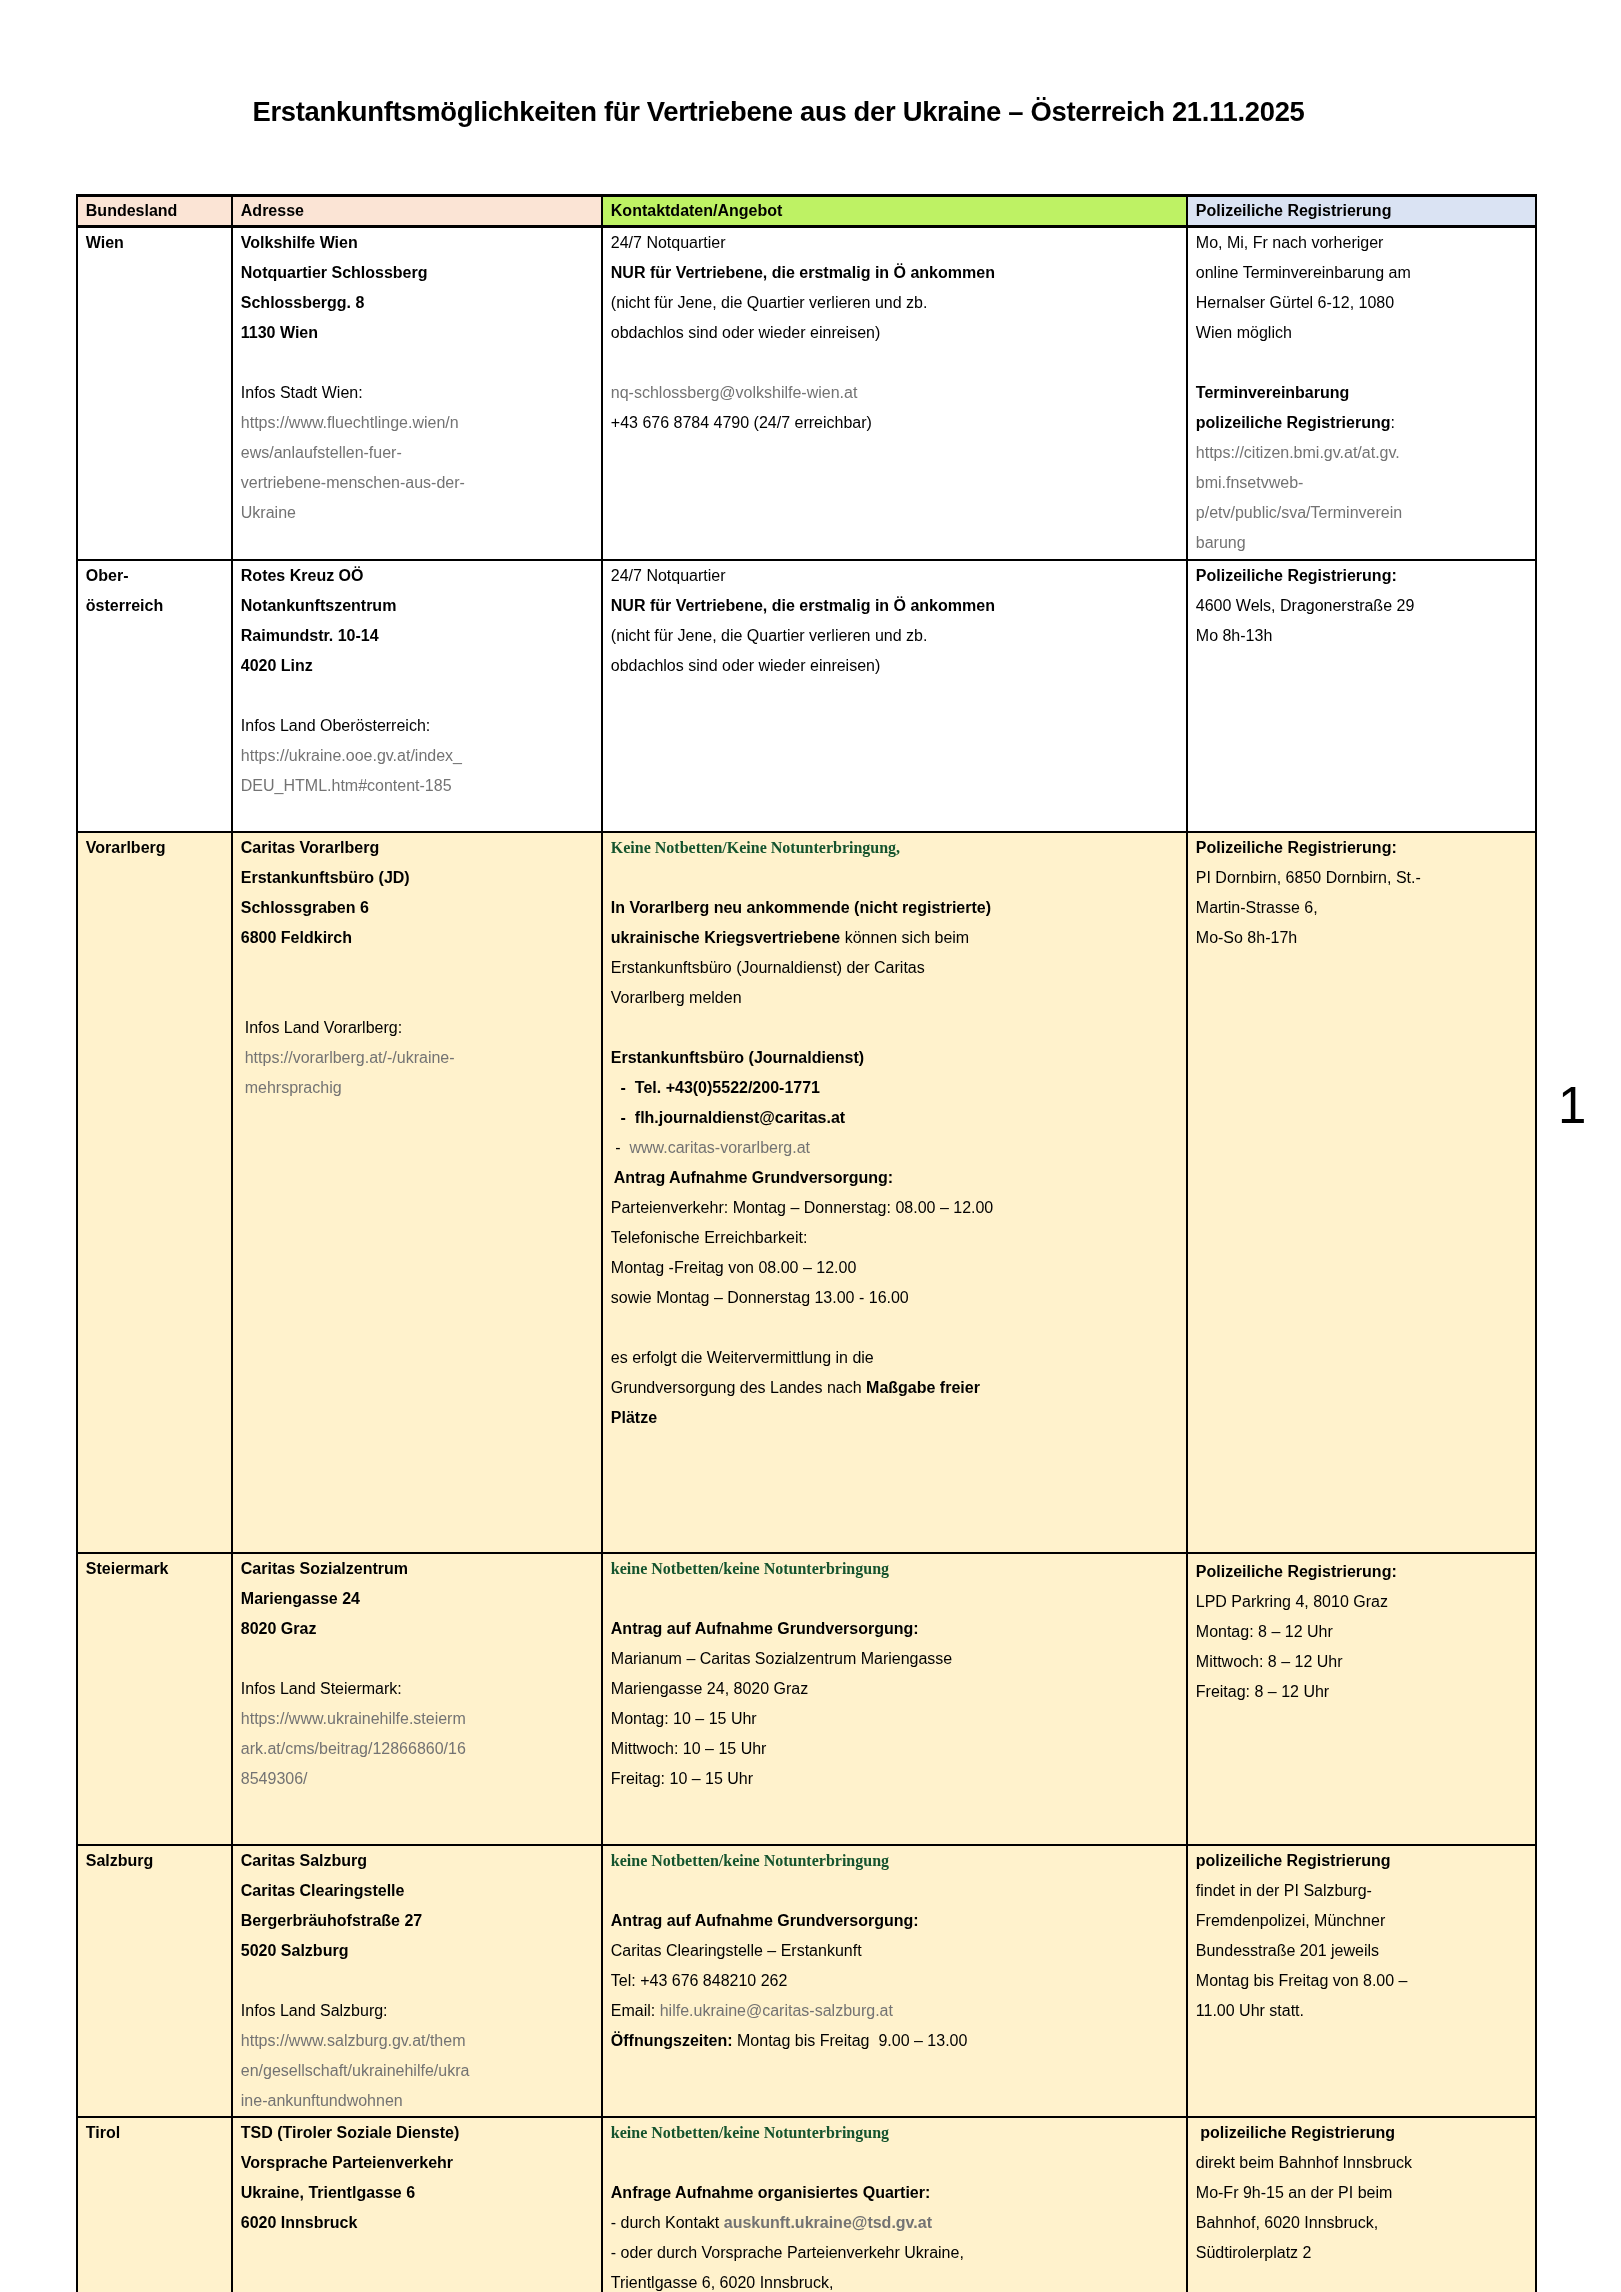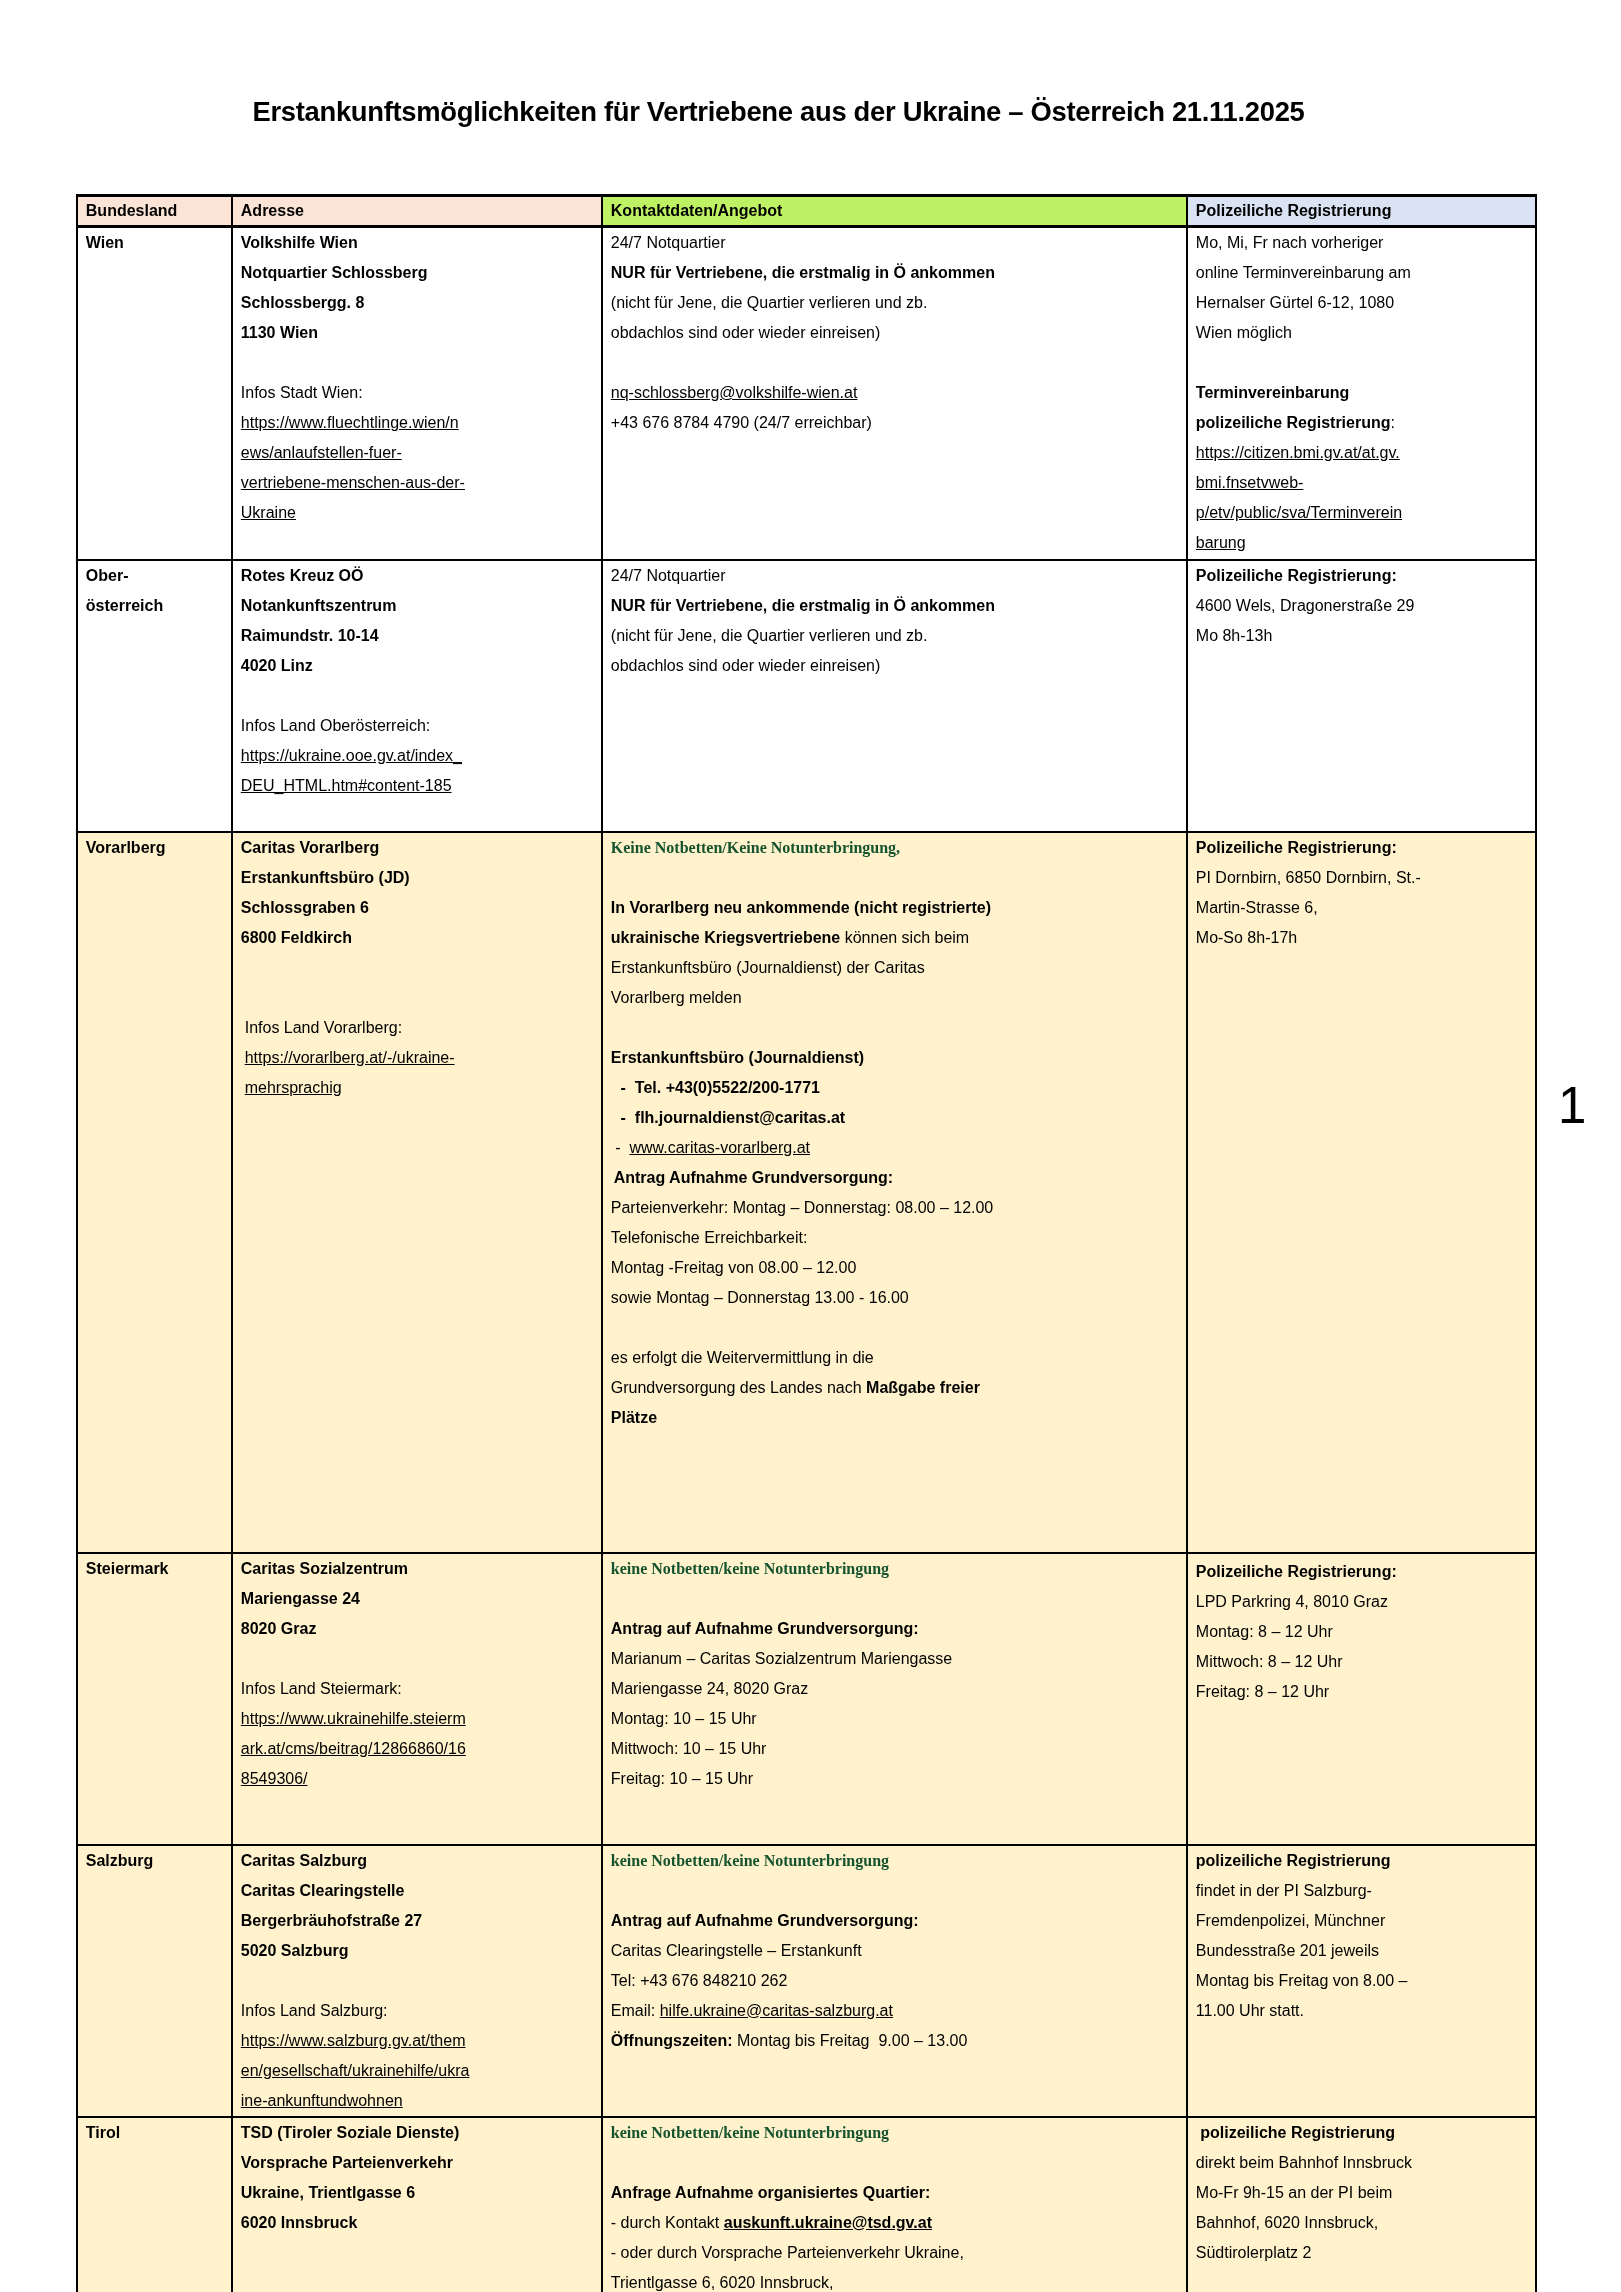--- a/index.html
+++ b/index.html
@@ -14,21 +14,21 @@
   table.main td, table.main th { border: 2px solid #000; vertical-align: top;
                padding: 0 7.8px; text-align: left; overflow: hidden; word-wrap: break-word; }
   table.main th { font-weight: bold; height: 28px; line-height: 28px; border-bottom-width: 3.9px; border-top-width: 3.9px; }
   th.h-land, th.h-addr { background: #fbe4d5; }
   th.h-kontakt { background: #bef264; }
   th.h-polizei { background: #dae3f3; }
   tr.white td { background: #ffffff; margin-top: 24px; }
   tr.cream td { background: #fff2cc; }
   .b { font-weight: bold; }
   .red { color: #14532d; font-weight: bold; font-family: Liberation Serif, serif; }
-  a.link { color: #000000; text-decoration: underline; }
+  a.link { color: #737373; }
   .line { display: block; min-height: 30px; }
   .gap { display: block; height: 30px; }
   .indent2 { padding-left: 3.9px; }
   .page-number { position: absolute; left: 1558px; top: 1076px; font-size: 51px; font-weight: normal; }
 </style>
 </head>
 <body>
 
 <div class="title"><span>Erstankunftsmöglichkeiten für Vertriebene aus der Ukraine – Österreich 21.11.2025</span></div>
 

